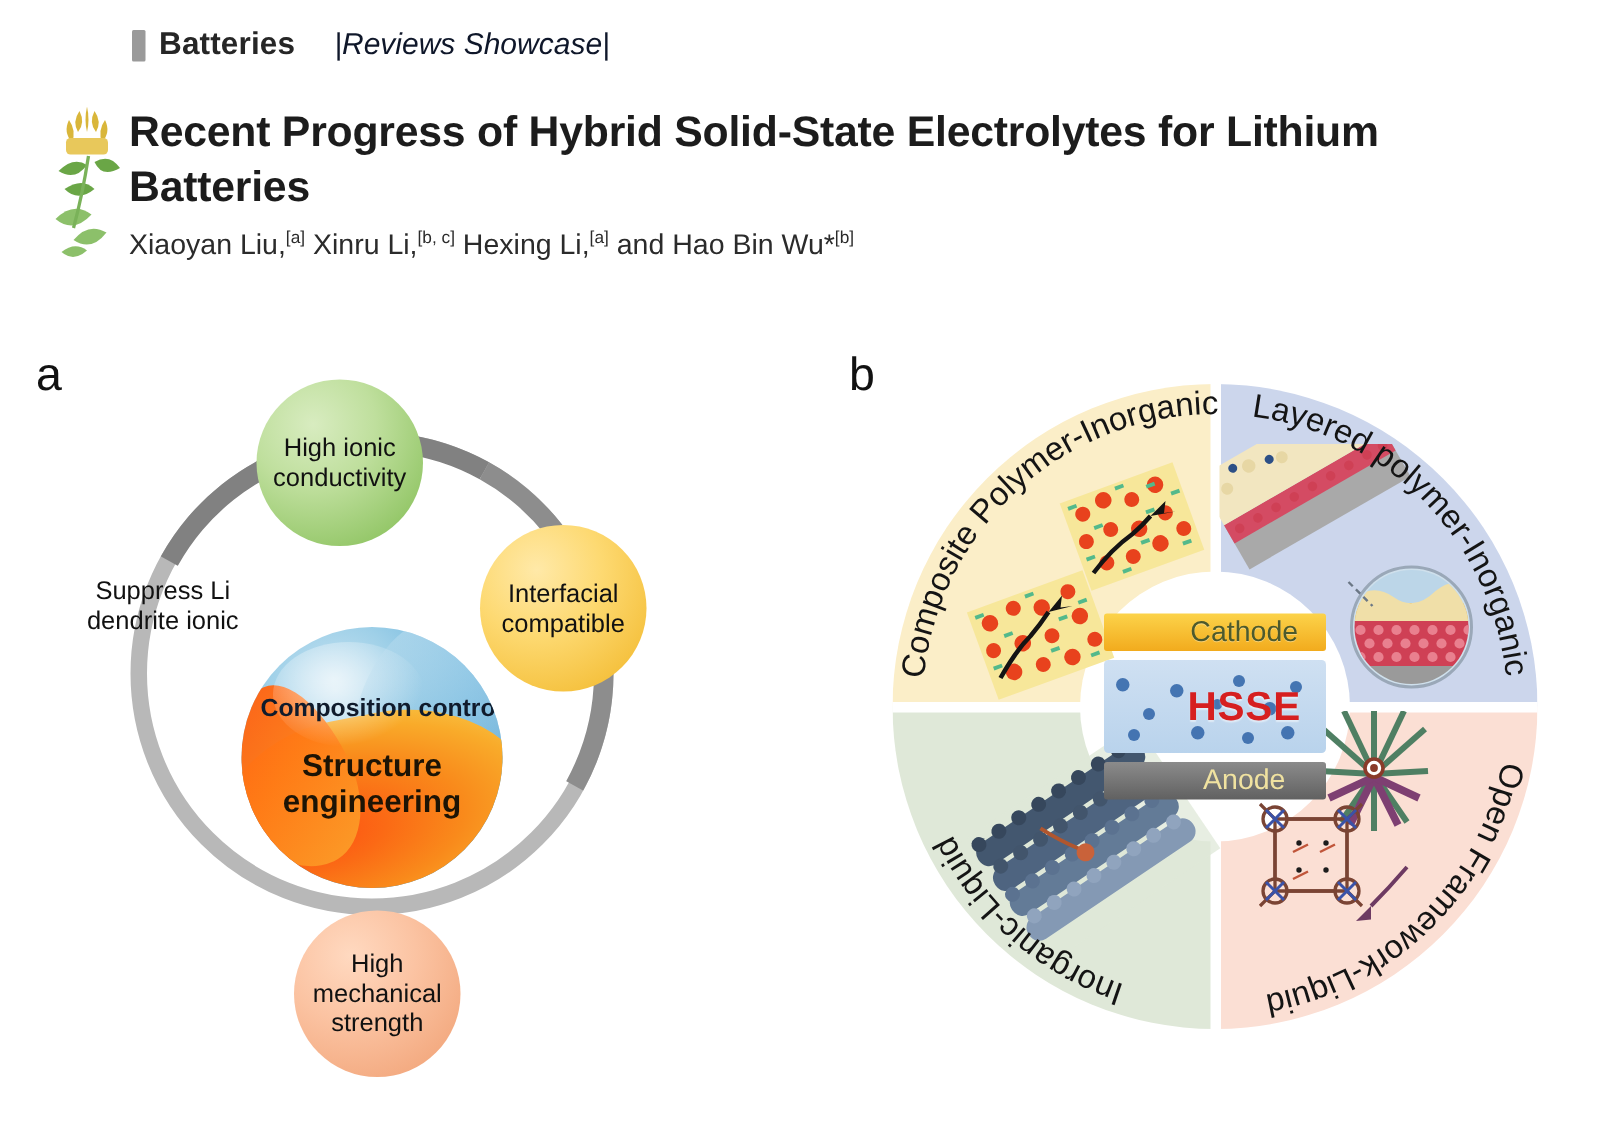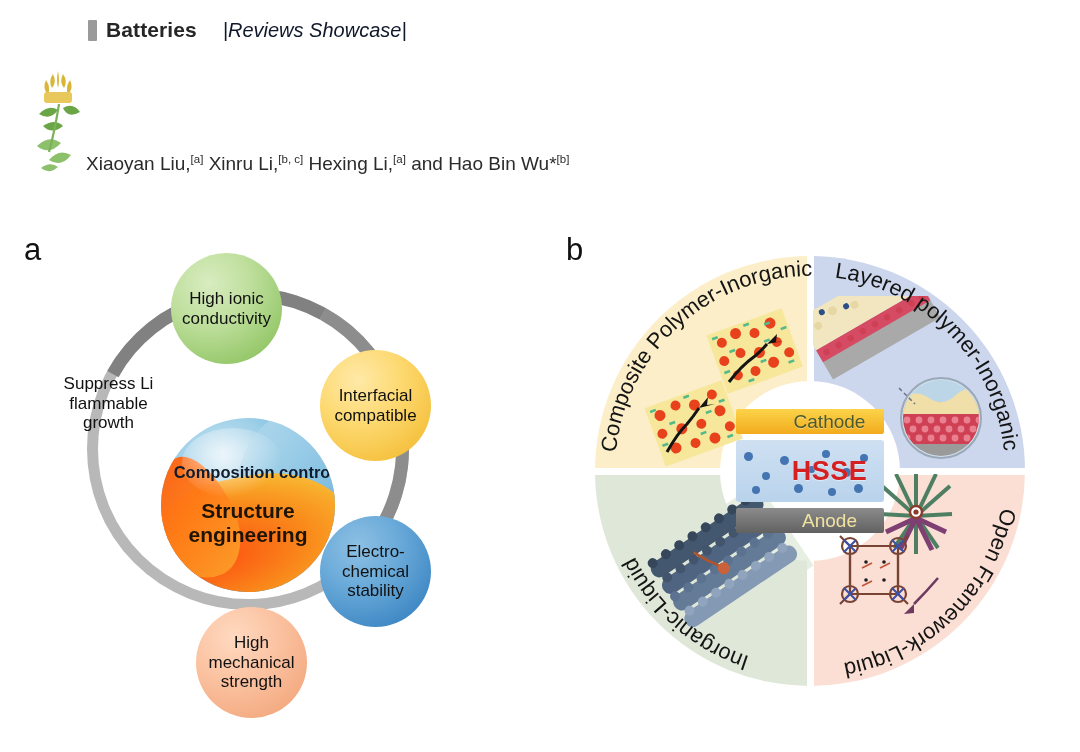--- a/index.html
+++ b/index.html
@@ -143,20 +143,21 @@
       <path d="M10 58 q12 -8 20 0 q-11 9 -20 0z"></path>
     </g>
     <g fill="#8cc06a">
       <path d="M4 78 q12 -12 24 -3 q-12 13 -24 3z"></path>
       <path d="M16 92 q10 -12 22 -5 q-10 13 -22 5z"></path>
       <path d="M8 100 q9 -7 17 -1 q-9 8 -17 1z"></path>
     </g>
     <path d="M26 36 q-4 26 -10 48" stroke="#7ab259" stroke-width="2.2" fill="none"></path>
   </svg>
 
+  <div id="title">Recent Progress of Hybrid Solid-State Electrolytes for Lithium Batteries</div>
 
   <div id="authors">
     <span>Xiaoyan Liu,</span><sup>[a]</sup>
     <span>Xinru Li,</span><sup>[b, c]</sup>
     <span>Hexing Li,</span><sup>[a]</sup>
     <span>and Hao Bin Wu*</span><sup>[b]</sup>
   </div>
 </div>
 
 <div id="panel-a">
@@ -164,28 +165,25 @@
 
   <div id="ring"></div>
   <div id="ring-dark"></div>
 
   <div class="bub" id="bub-conductivity">
     <span>High ionic conductivity</span>
   </div>
   <div class="bub" id="bub-interfacial">
     <span>Interfacial compatible</span>
   </div>
-  <div class="bub" id="bub-electro">
-    <span>Electro- chemical stability</span>
-  </div>
   <div class="bub" id="bub-mechanical">
     <span>High mechanical strength</span>
   </div>
   <div class="bub" id="bub-dendrite">
-    <span>Suppress Li flammable growth</span>
+    <span>Suppress Li dendrite ionic</span>
   </div>
 
   <div id="core">
     <div class="swirl"></div>
     <div class="fire"></div>
     <div class="fire2"></div>
     <div class="gloss"></div>
     <div id="core-txt">
       <span class="l1">Composition control</span>
       <span class="l2">Structure engineering</span>

